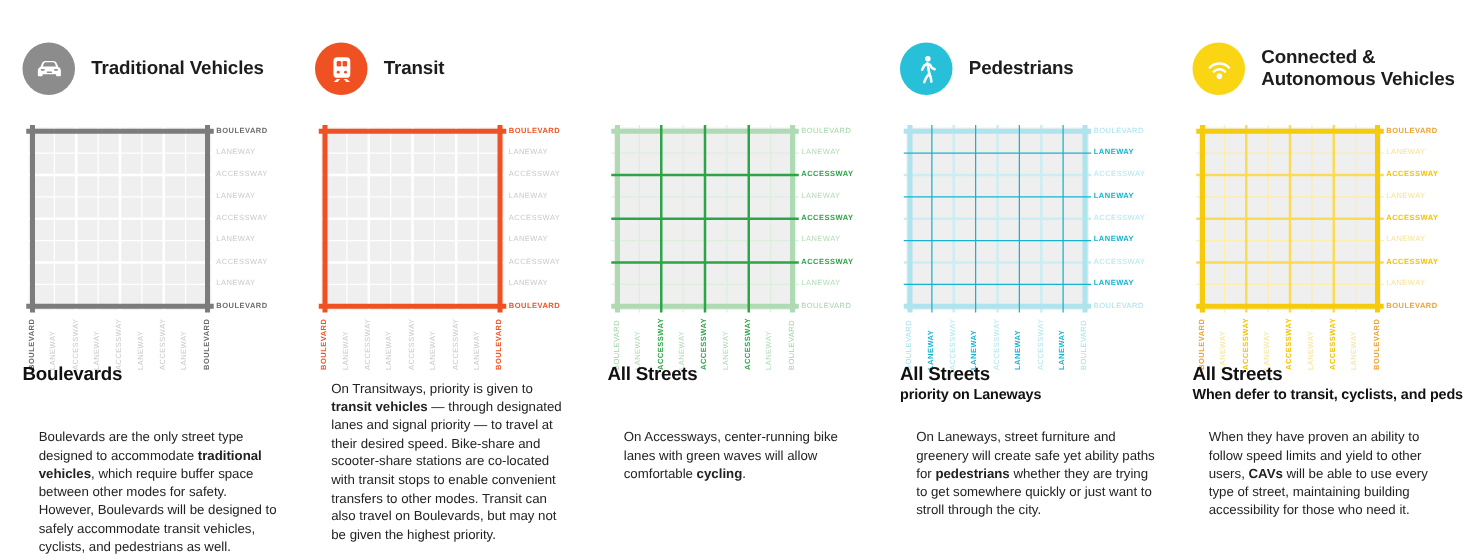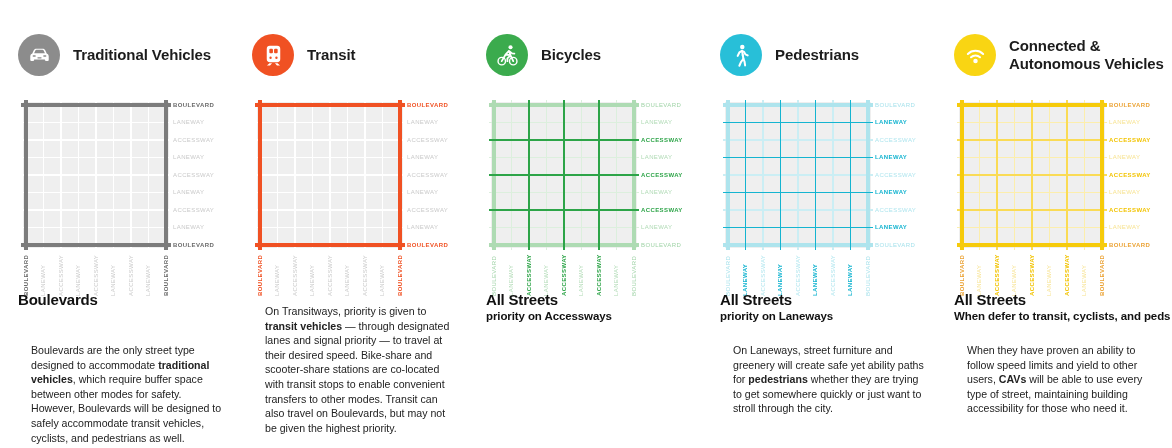--- a/index.html
+++ b/index.html
@@ -165,33 +165,20 @@
           <div class="lab-r bold" style="top: 139.5px; color: rgb(240, 81, 35);">BOULEVARD</div>
           <div class="lab-b bold" style="left: 139.5px; top: 194px; color: rgb(240, 81, 35);">BOULEVARD</div>
         </div>
     </div>
     <div class="txt">
       <p class="body"><span>On Transitways, priority is given to </span><span class="b">transit vehicles</span><span> — through designated lanes and signal priority — to travel at their desired speed. Bike-share and scooter-share stations are co-located with transit stops to enable convenient transfers to other modes. Transit can also travel on Boulevards, but may not be given the highest priority.</span></p>
     </div>
   </div>
 
   <div class="col">
-    <div class="hdr">
-      <div class="icon-circle" style="background: rgb(59, 171, 77);">
-          <svg width="27" height="27" viewBox="0 0 24 24">
-    <g fill="none" stroke="#fff" stroke-width="1.25">
-      <circle cx="6.9" cy="17" r="3.3"></circle>
-              <circle cx="17.1" cy="17" r="3.3"></circle>
-    </g>
-    <circle fill="#fff" cx="14.7" cy="4.6" r="1.8"></circle>
-    <path fill="none" stroke="#fff" stroke-width="1.6" stroke-linecap="round" stroke-linejoin="round" d="M6.9 17l3.3-5.7 4.4.3 2.5 5.4M10.2 11.3l3.1-3.4 2.8 2.2 2 .2M13.3 7.9l1.4 4-2.8 2.7v2.4"></path>
-          </svg>
-        </div>
-      <div class="title">Bicycles</div>
-    </div>
     <div class="gridwrap">
       <div class="cells" style="background: rgb(239, 239, 239);"></div>
       <div class="grid-lines">
           <div class="sline" style="left: -2px; width: 150px; top: 19.7px; height: 1.6px; background: rgb(220, 239, 221);"></div>
           <div class="sline" style="top: -2px; height: 150px; left: 19.7px; width: 1.6px; background: rgb(220, 239, 221);"></div>
           <div class="sline" style="left: -2px; width: 150px; top: 54.7px; height: 1.6px; background: rgb(220, 239, 221);"></div>
           <div class="sline" style="top: -2px; height: 150px; left: 54.7px; width: 1.6px; background: rgb(220, 239, 221);"></div>
           <div class="sline" style="left: -2px; width: 150px; top: 89.7px; height: 1.6px; background: rgb(220, 239, 221);"></div>
           <div class="sline" style="top: -2px; height: 150px; left: 89.7px; width: 1.6px; background: rgb(220, 239, 221);"></div>
           <div class="sline" style="left: -2px; width: 150px; top: 124.7px; height: 1.6px; background: rgb(220, 239, 221);"></div>
@@ -224,22 +211,22 @@
           <div class="lab-b bold" style="left: 104.5px; top: 194px; color: rgb(45, 164, 72);">ACCESSWAY</div>
           <div class="lab-r" style="top: 122px; color: rgb(175, 218, 180);">LANEWAY</div>
           <div class="lab-b" style="left: 122px; top: 194px; color: rgb(175, 218, 180);">LANEWAY</div>
           <div class="lab-r" style="top: 139.5px; color: rgb(159, 211, 166);">BOULEVARD</div>
           <div class="lab-b" style="left: 139.5px; top: 194px; color: rgb(159, 211, 166);">BOULEVARD</div>
         </div>
     </div>
     <div class="txt">
       <div class="head-area">
         <h3>All Streets</h3>
-        <div class="sub">priority on Accessways</div>
       </div>
+      <p class="body"><span>On Accessways, center-running bike lanes with green waves will allow comfortable </span><span class="b">cycling</span><span>.</span></p>
     </div>
   </div>
 
   <div class="col">
     <div class="hdr">
       <div class="icon-circle" style="background: rgb(40, 191, 216);">
           <svg width="27" height="27" viewBox="0 0 24 24">
     <circle fill="#fff" cx="12.7" cy="4.4" r="2"></circle>
     <g fill="none" stroke="#fff" stroke-width="1.8" stroke-linecap="round" stroke-linejoin="round">
       <path d="M12.4 7.9l-2.3 1.4-1.5 3"></path>

